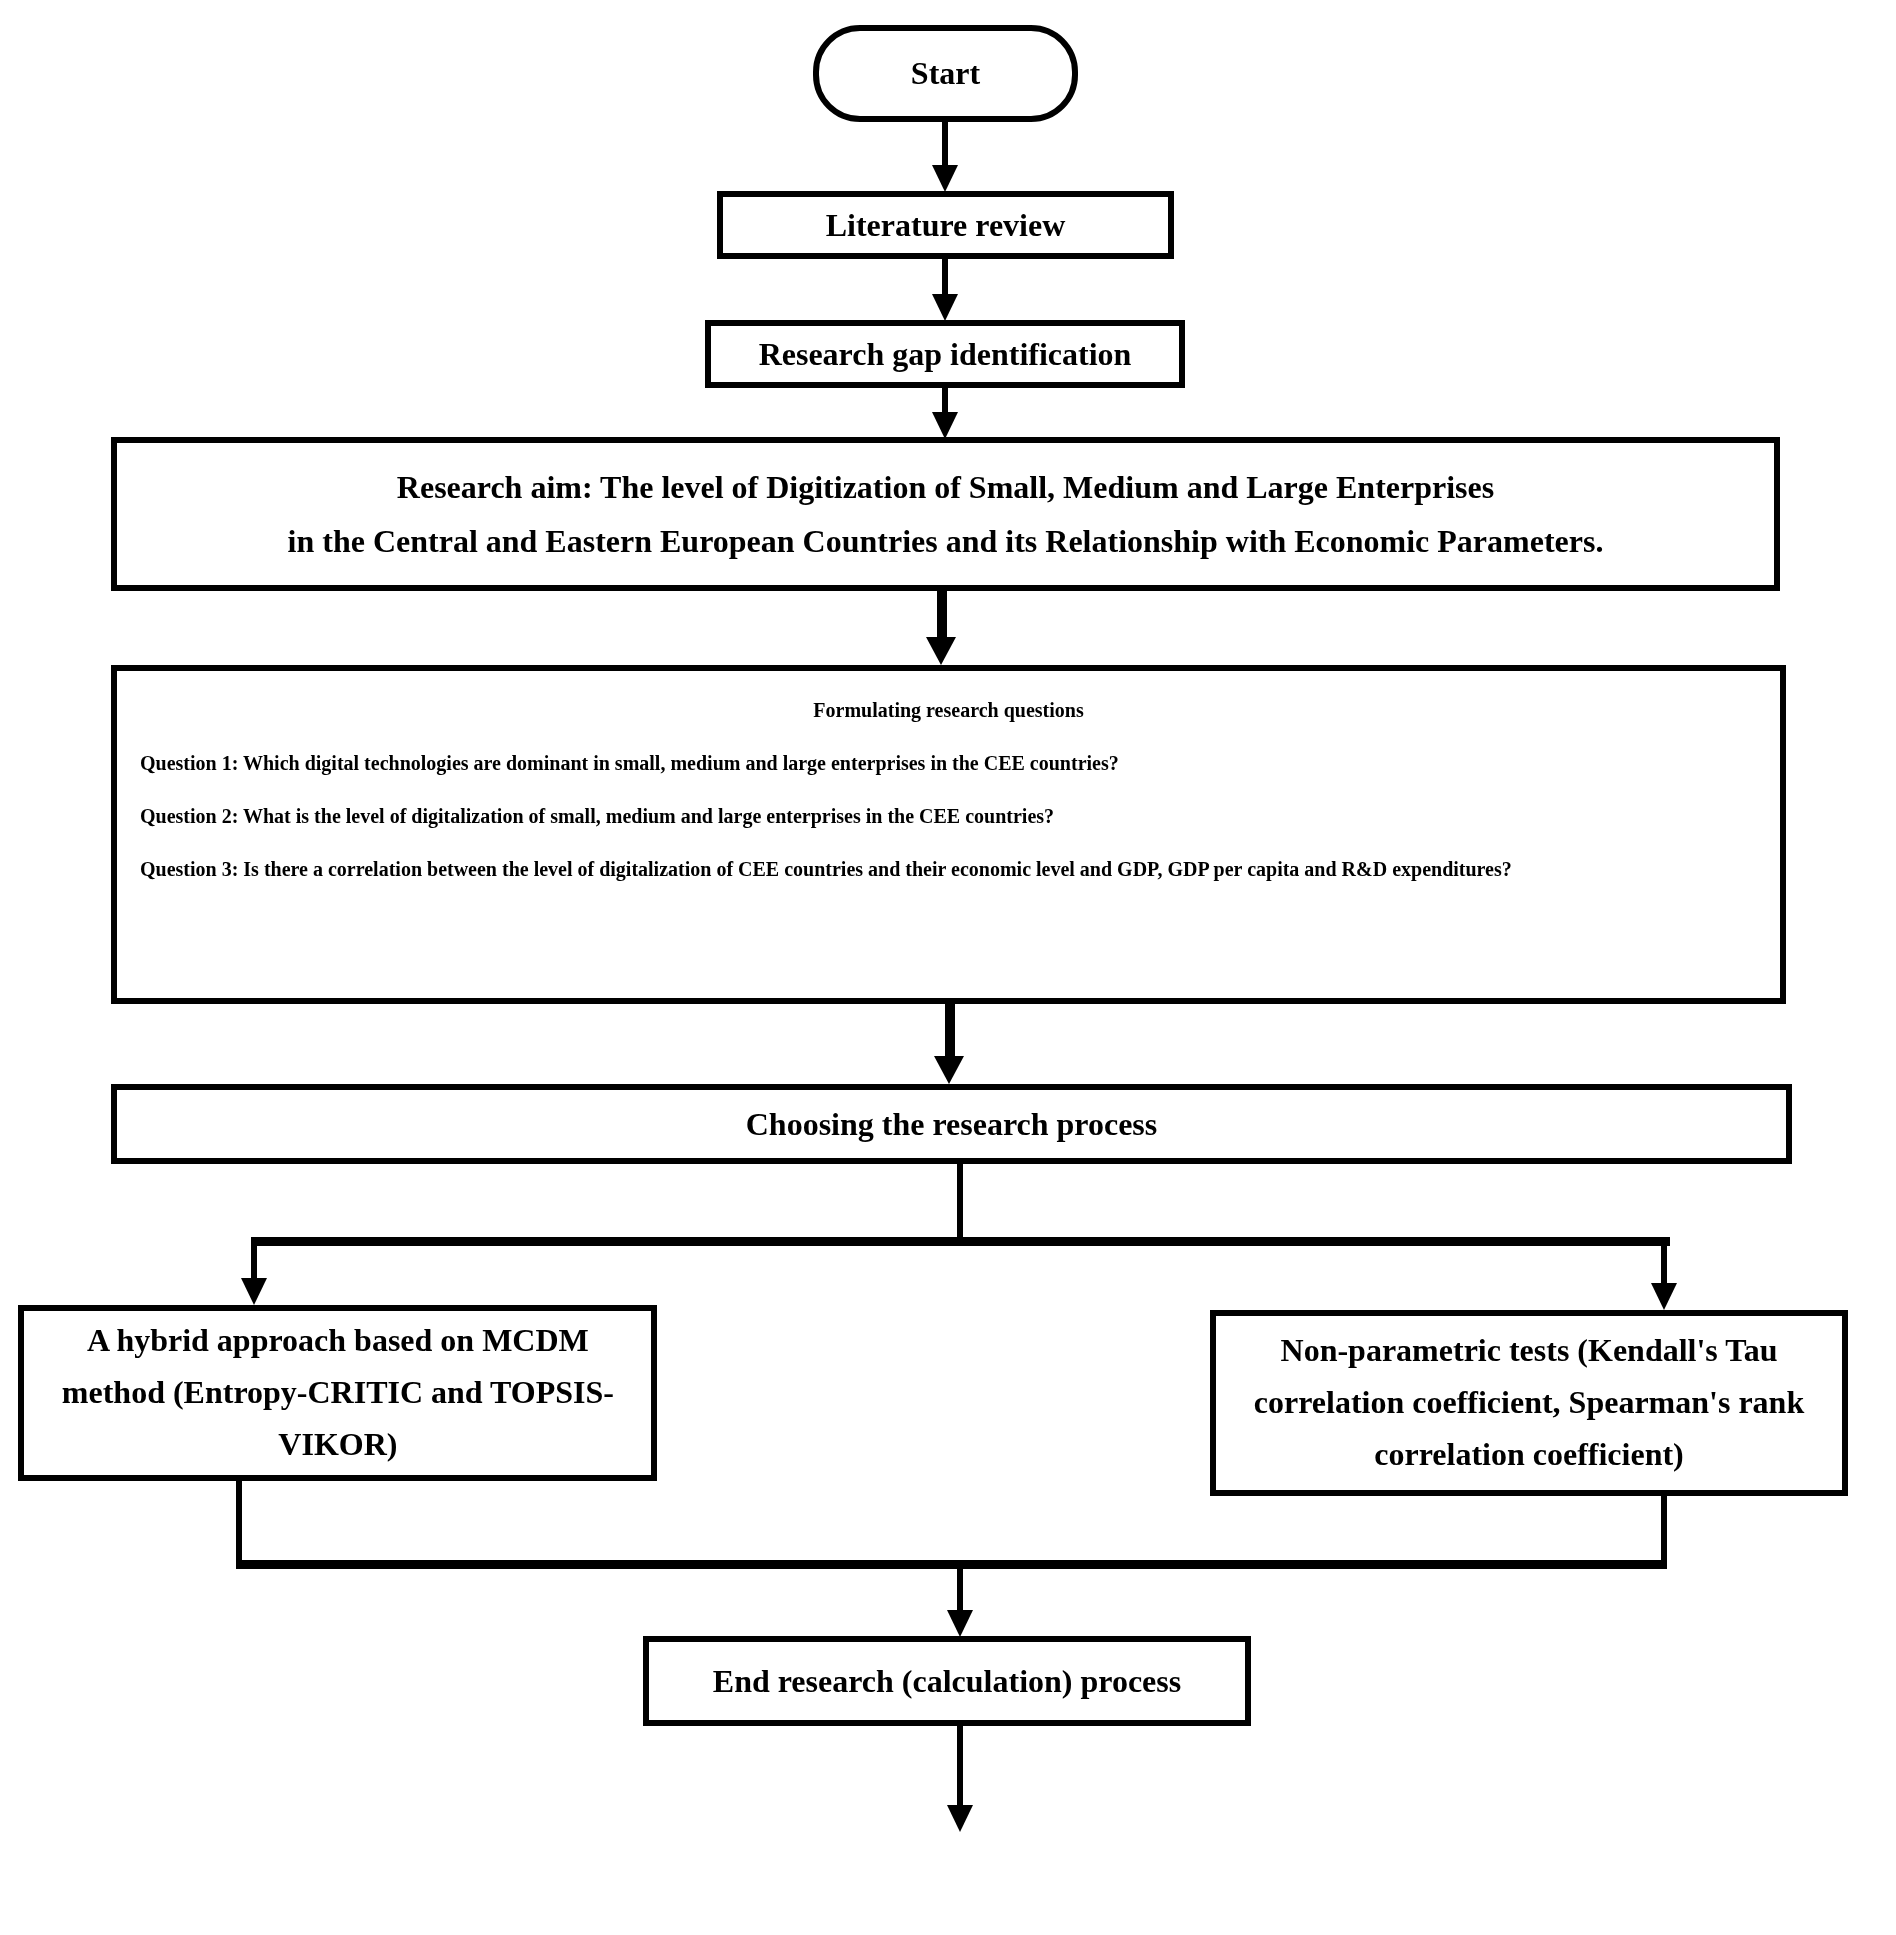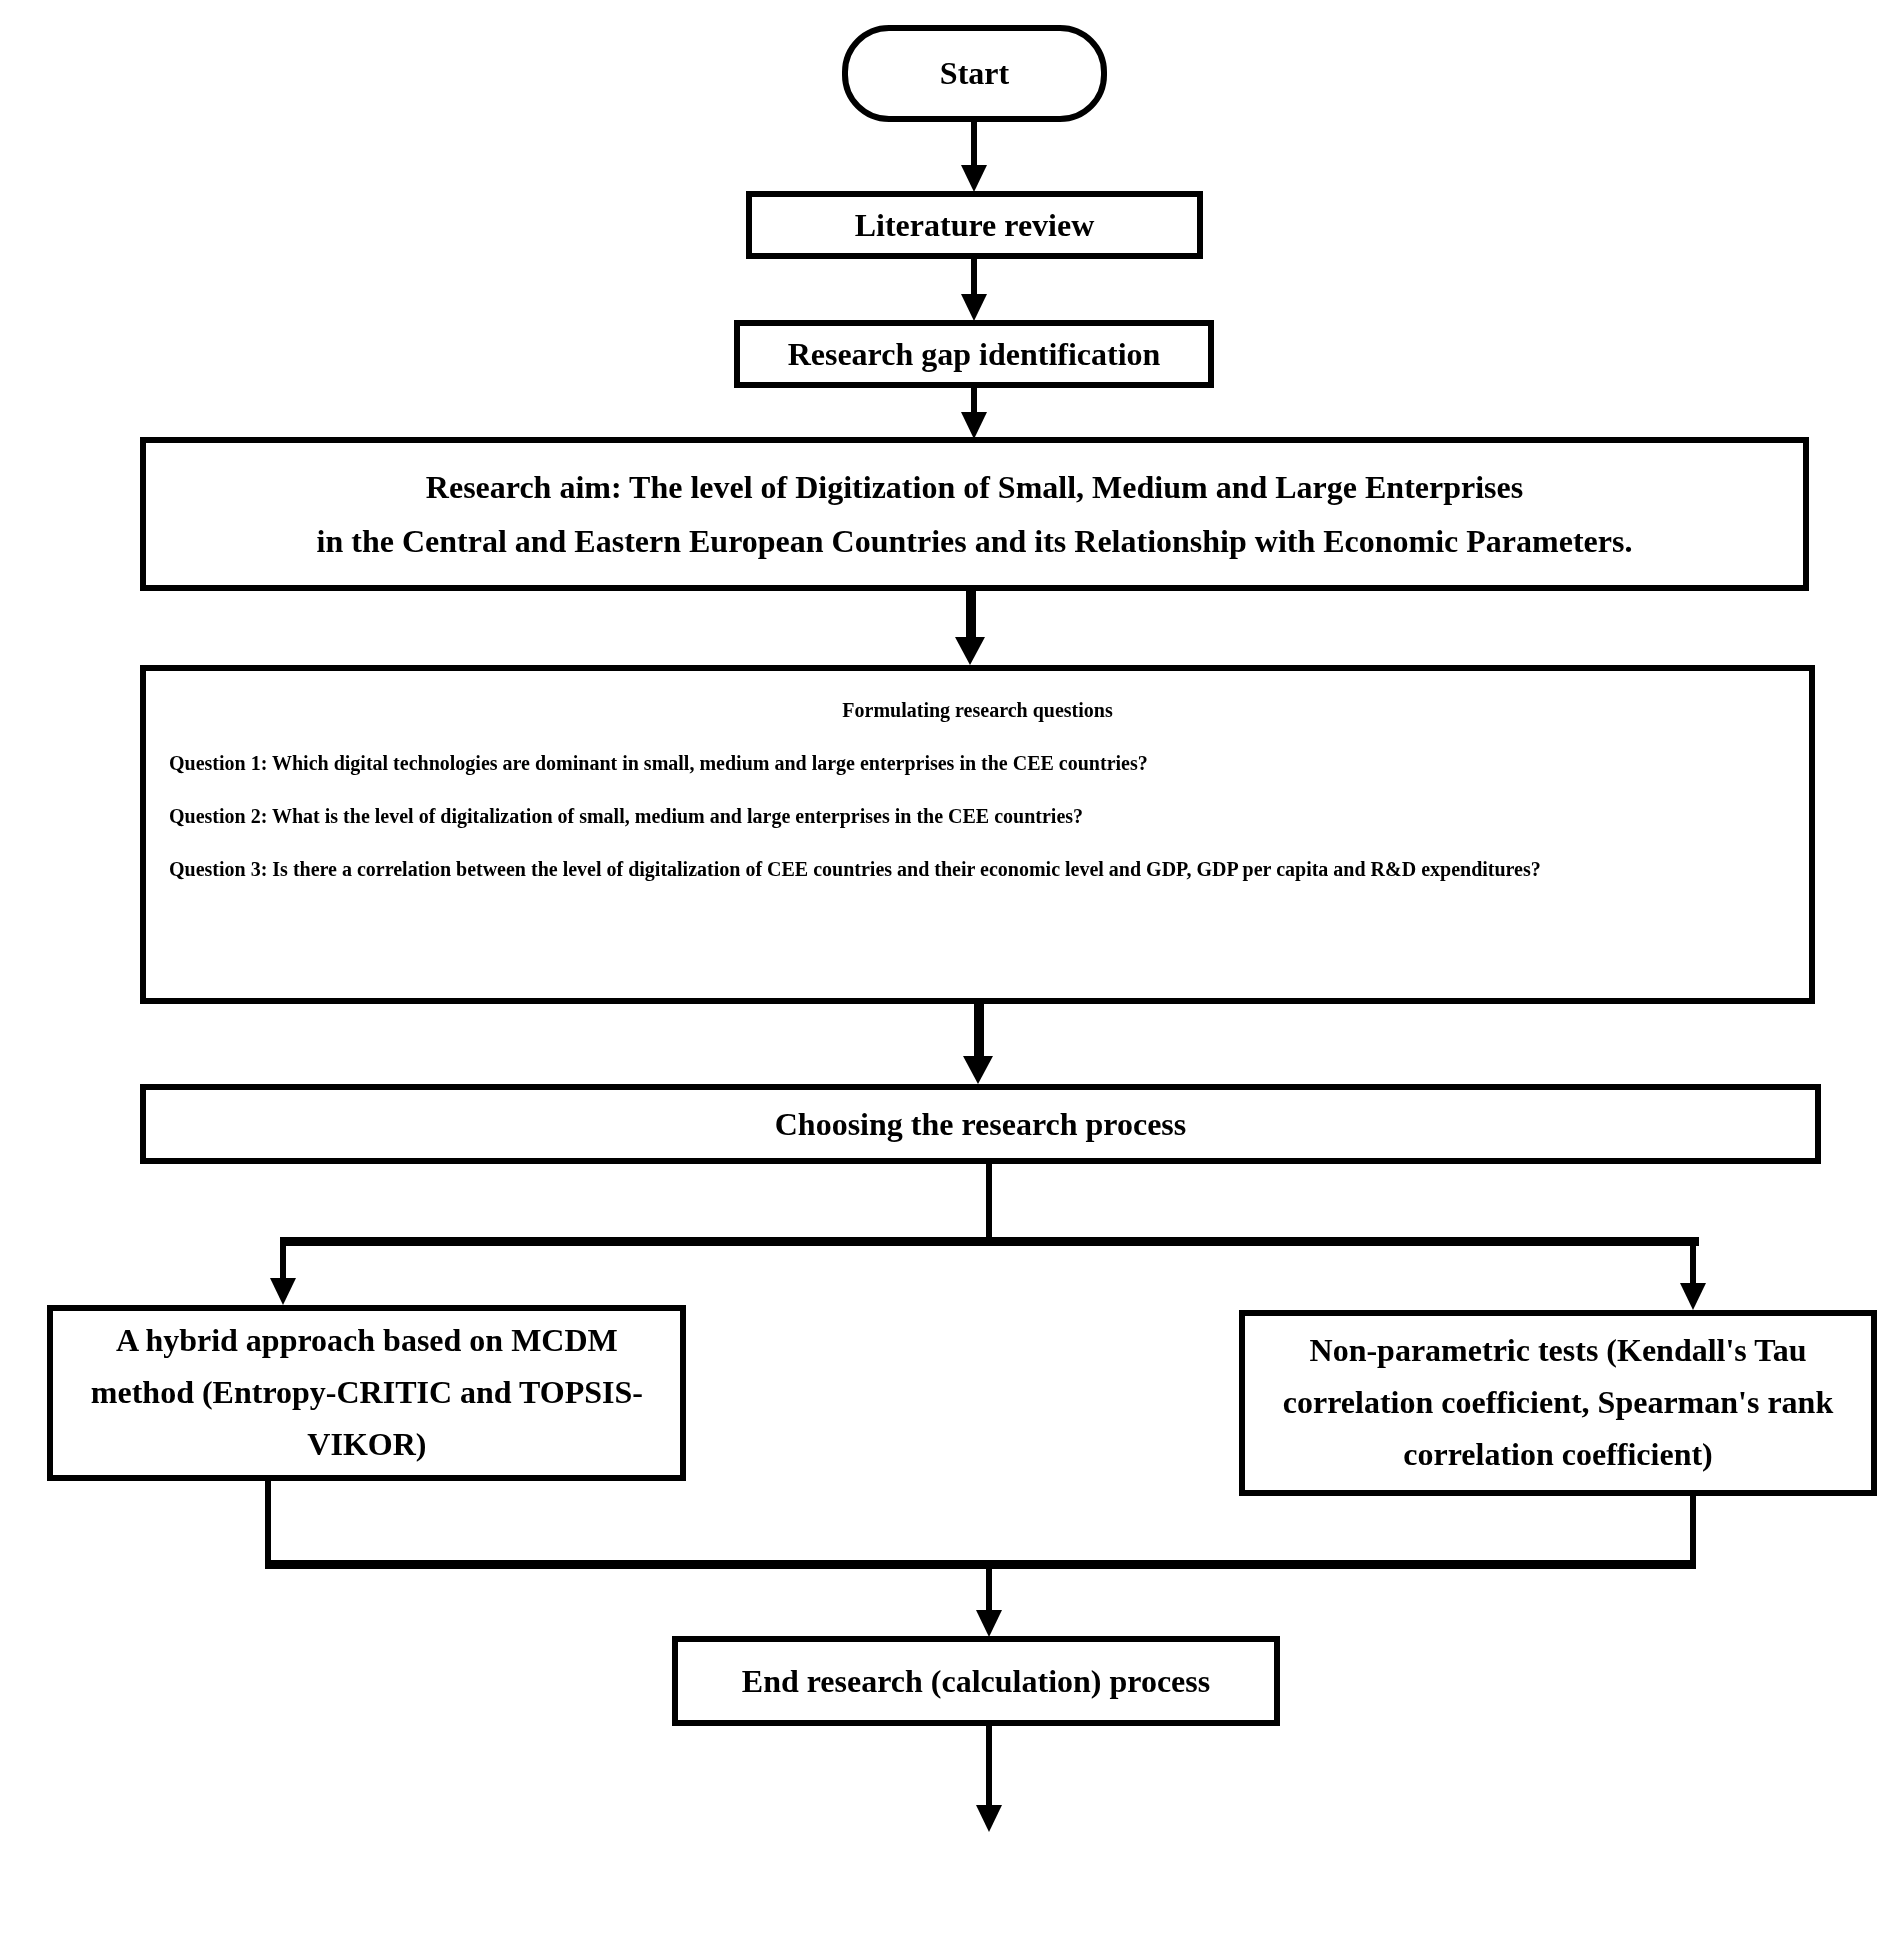--- a/index.html
+++ b/index.html
@@ -4,21 +4,20 @@
 <style>
   html, body { margin: 0; padding: 0; background: #ffffff; }
   #canvas {
     position: relative;
     width: 1823px;
     height: 1936px;
     background: #ffffff;
     font-family: "Liberation Serif", "DejaVu Serif", serif;
     font-weight: bold;
     color: #000000;
-    margin-left: 29px;
   }
   .box {
     position: absolute;
     box-sizing: border-box;
     border: 6.1px solid #000000;
     background: #ffffff;
     display: flex;
     flex-direction: column;
     align-items: center;
     justify-content: center;

